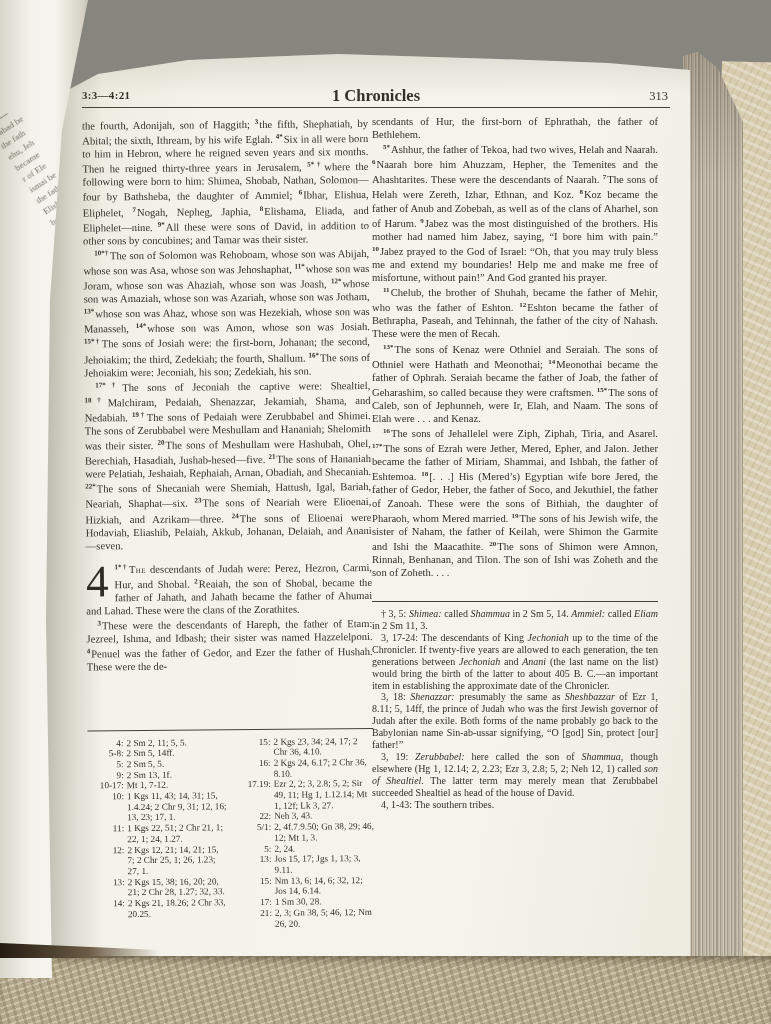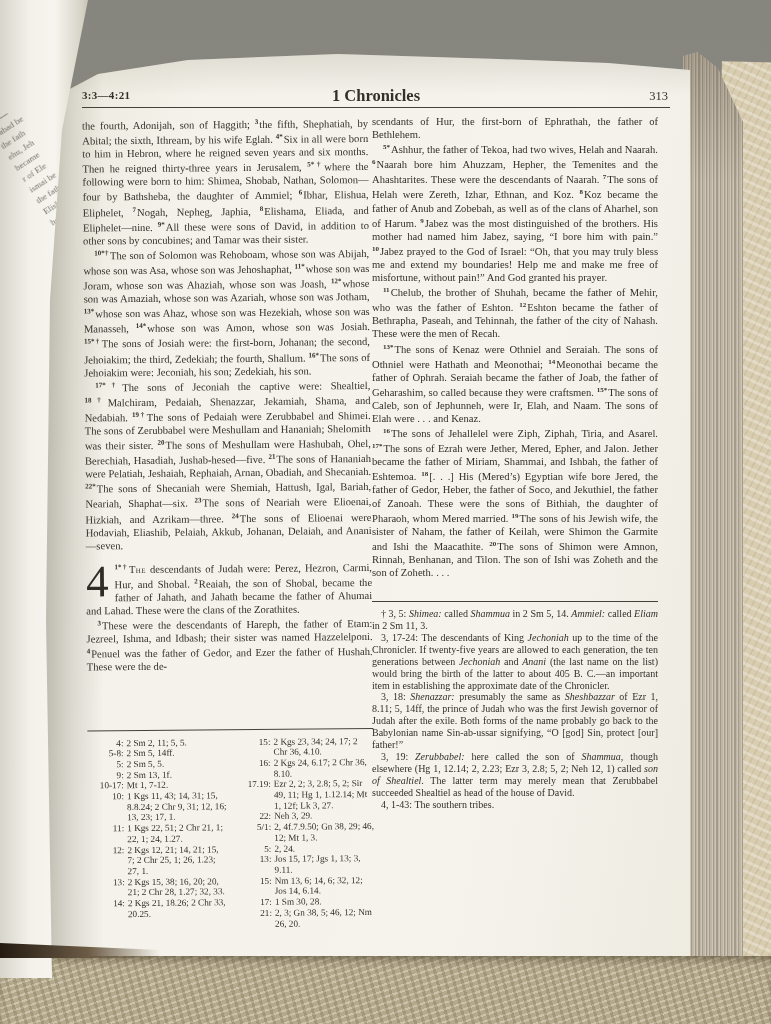--- a/index.html
+++ b/index.html
@@ -135,21 +135,21 @@
               <div class="xref">
                 <span class="xref-label">9:</span>
                 <span class="xref-text">2 Sm 13, 1f.</span>
               </div>
               <div class="xref">
                 <span class="xref-label">10-17:</span>
                 <span class="xref-text">Mt 1, 7-12.</span>
               </div>
               <div class="xref">
                 <span class="xref-label">10:</span>
-                <span class="xref-text">1 Kgs 11, 43; 14, 31; 15, 8.8.24; 2 Chr 9, 31; 12, 16; 13, 23; 17, 1.</span>
+                <span class="xref-text">1 Kgs 11, 43; 14, 31; 15, 1.4.24; 2 Chr 9, 31; 12, 16; 13, 23; 17, 1.</span>
               </div>
               <div class="xref">
                 <span class="xref-label">11:</span>
                 <span class="xref-text">1 Kgs 22, 51; 2 Chr 21, 1; 22, 1; 24, 1.27.</span>
               </div>
               <div class="xref">
                 <span class="xref-label">12:</span>
                 <span class="xref-text">2 Kgs 12, 21; 14, 21; 15, 7; 2 Chr 25, 1; 26, 1.23; 27, 1.</span>
               </div>
               <div class="xref">
@@ -169,21 +169,21 @@
               <div class="xref">
                 <span class="xref-label">16:</span>
                 <span class="xref-text">2 Kgs 24, 6.17; 2 Chr 36, 8.10.</span>
               </div>
               <div class="xref">
                 <span class="xref-label">17.19:</span>
                 <span class="xref-text">Ezr 2, 2; 3, 2.8; 5, 2; Sir 49, 11; Hg 1, 1.12.14; Mt 1, 12f; Lk 3, 27.</span>
               </div>
               <div class="xref">
                 <span class="xref-label">22:</span>
-                <span class="xref-text">Neh 3, 29.</span>
+                <span class="xref-text">Neh 3, 43.</span>
               </div>
               <div class="xref">
                 <span class="xref-label">5/1:</span>
                 <span class="xref-text">2, 4f.7.9.50; Gn 38, 29; 46, 12; Mt 1, 3.</span>
               </div>
               <div class="xref">
                 <span class="xref-label">5:</span>
                 <span class="xref-text">2, 24.</span>
               </div>
               <div class="xref">

